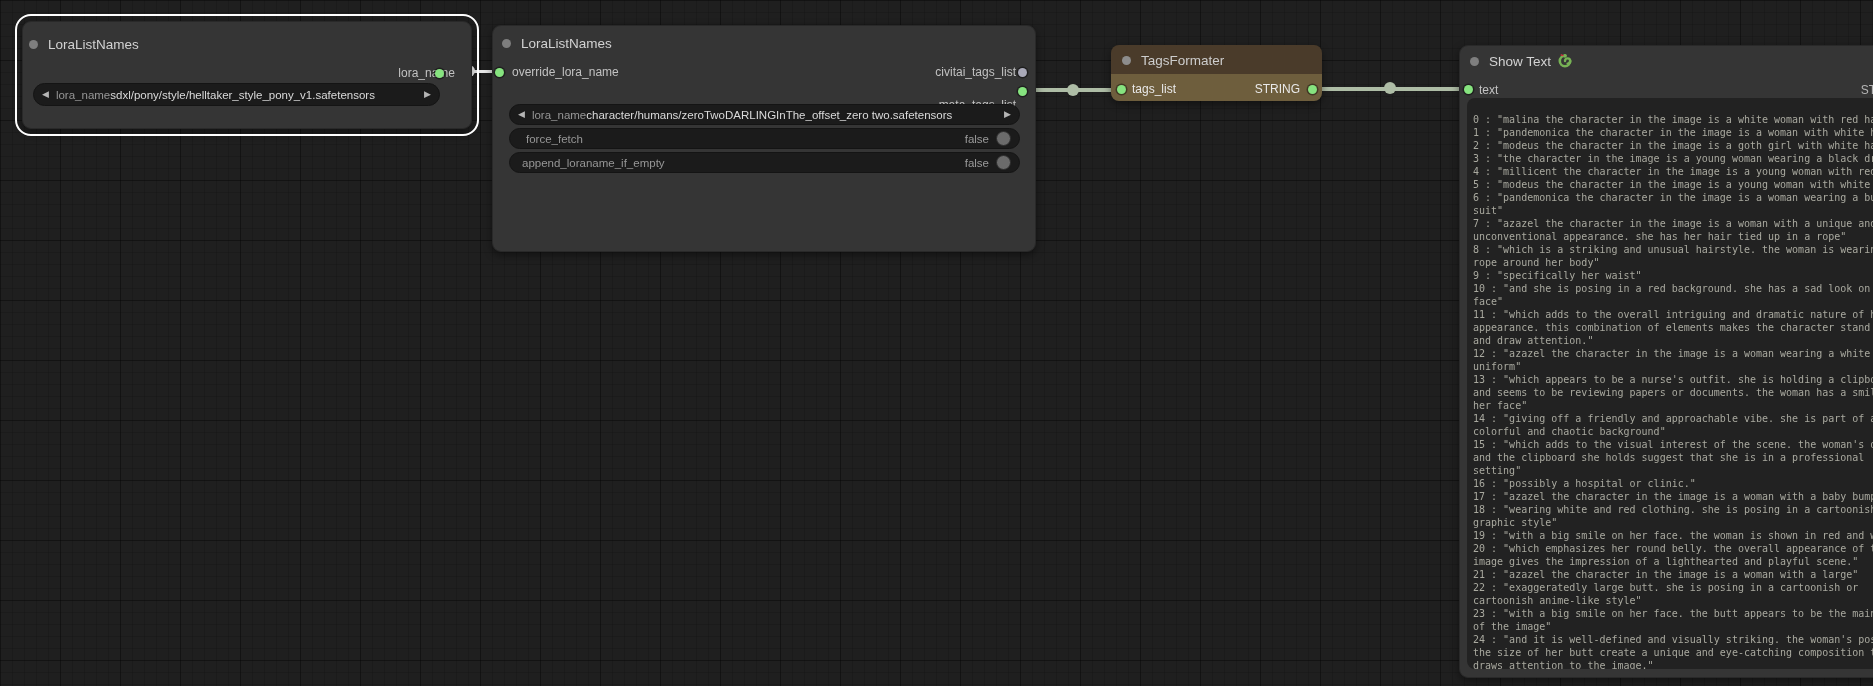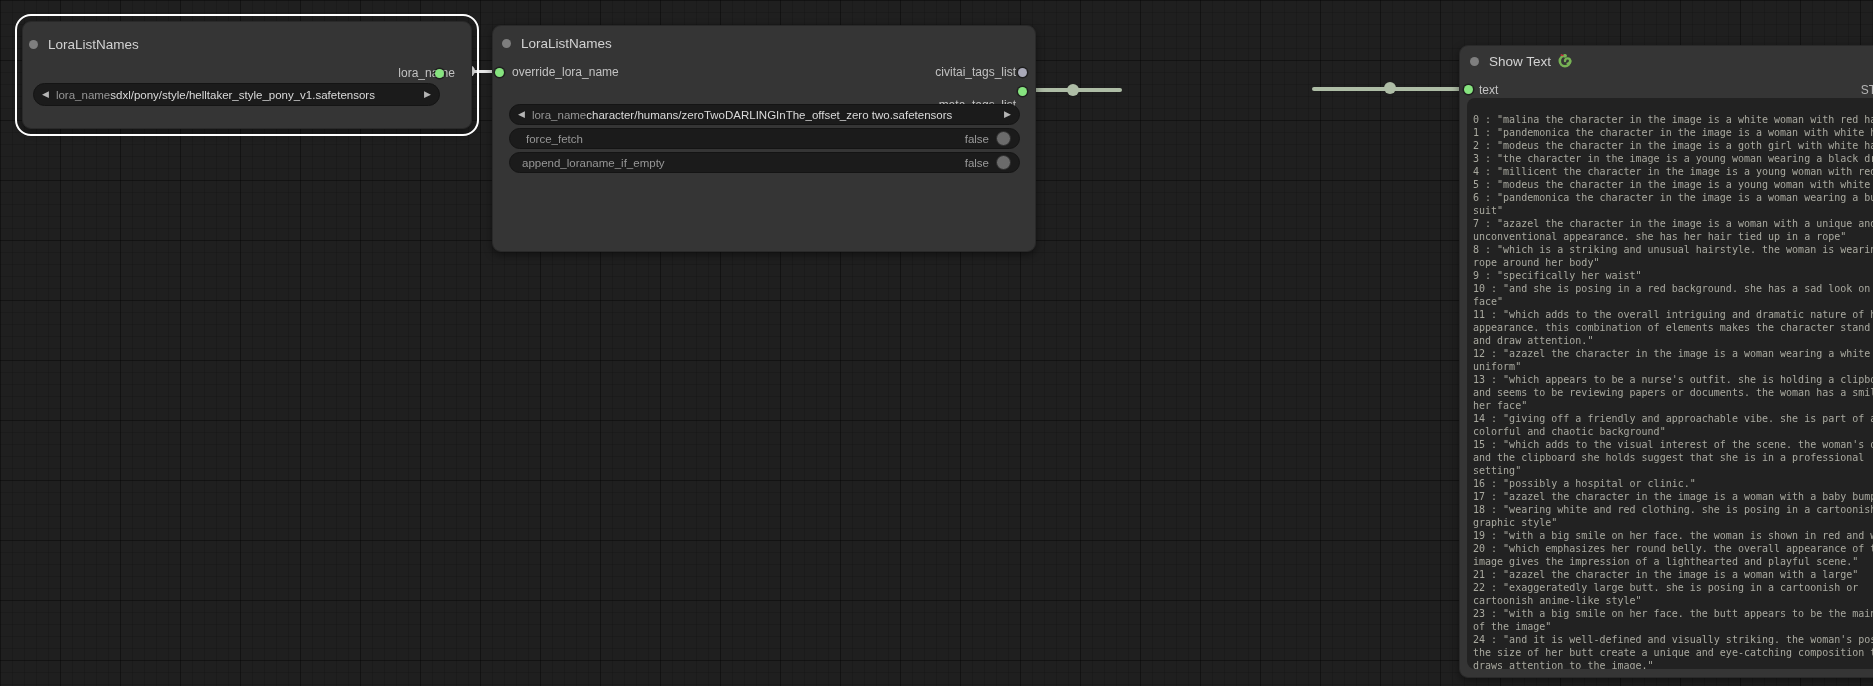--- a/index.html
+++ b/index.html
@@ -96,20 +96,30 @@
       <span class="knob"></span>
     </div>
 
     <div class="widget" style="left:16px;top:126px;width:493px;">
       <span class="wlabel" style="margin-left:4px;">append_loraname_if_empty</span>
       <span class="tvalue">false</span>
       <span class="knob"></span>
     </div>
   </div>
 
+  <div class="node" style="left:1111px;top:45px;width:211px;height:56px;background:transparent;border:none;">
+    <div class="tf-header" style="background:#4a3b2a;"></div>
+    <div class="tf-body" style="background:#6e5e3d;"></div>
+    <div class="title-dot" style="left:11px;top:11px;background:#8d8d8d;"></div>
+    <div class="node-title" style="left:30px;top:8px;color:#cdcdcd;">TagsFormater</div>
+    <div class="port-dot dot-green" style="left:6px;top:40px;"></div>
+    <div class="port-label" style="left:21px;top:37px;color:#e9e9e9;">tags_list</div>
+    <div class="port-label" style="right:22px;top:37px;color:#e9e9e9;">STRING</div>
+    <div class="port-dot dot-green" style="right:5px;top:40px;"></div>
+  </div>
 
   <div class="node" style="left:1459px;top:45px;width:456px;height:631px;">
     <div class="title-dot" style="left:10px;top:11px;"></div>
     <div class="node-title" style="left:29px;top:8px;">Show Text</div>
     <span style="position:absolute;left:97px;top:7px;">
       <svg width="16" height="16" viewBox="0 0 16 16">
         <path d="M13.2 8 a5.2 5.2 0 1 1 -5.2 -5.2" fill="none" stroke="#77b255" stroke-width="2.6" stroke-linecap="round"></path>
         <path d="M8 8 a2.6 2.6 0 1 1 2.6 2.6" fill="none" stroke="#77b255" stroke-width="2.4" stroke-linecap="round"></path>
         <circle cx="8" cy="2.8" r="1.9" fill="#77b255"></circle>
         <path d="M6.1 2.6 L4.1 1.9" stroke="#dd2e44" stroke-width="1.2" stroke-linecap="round"></path>

